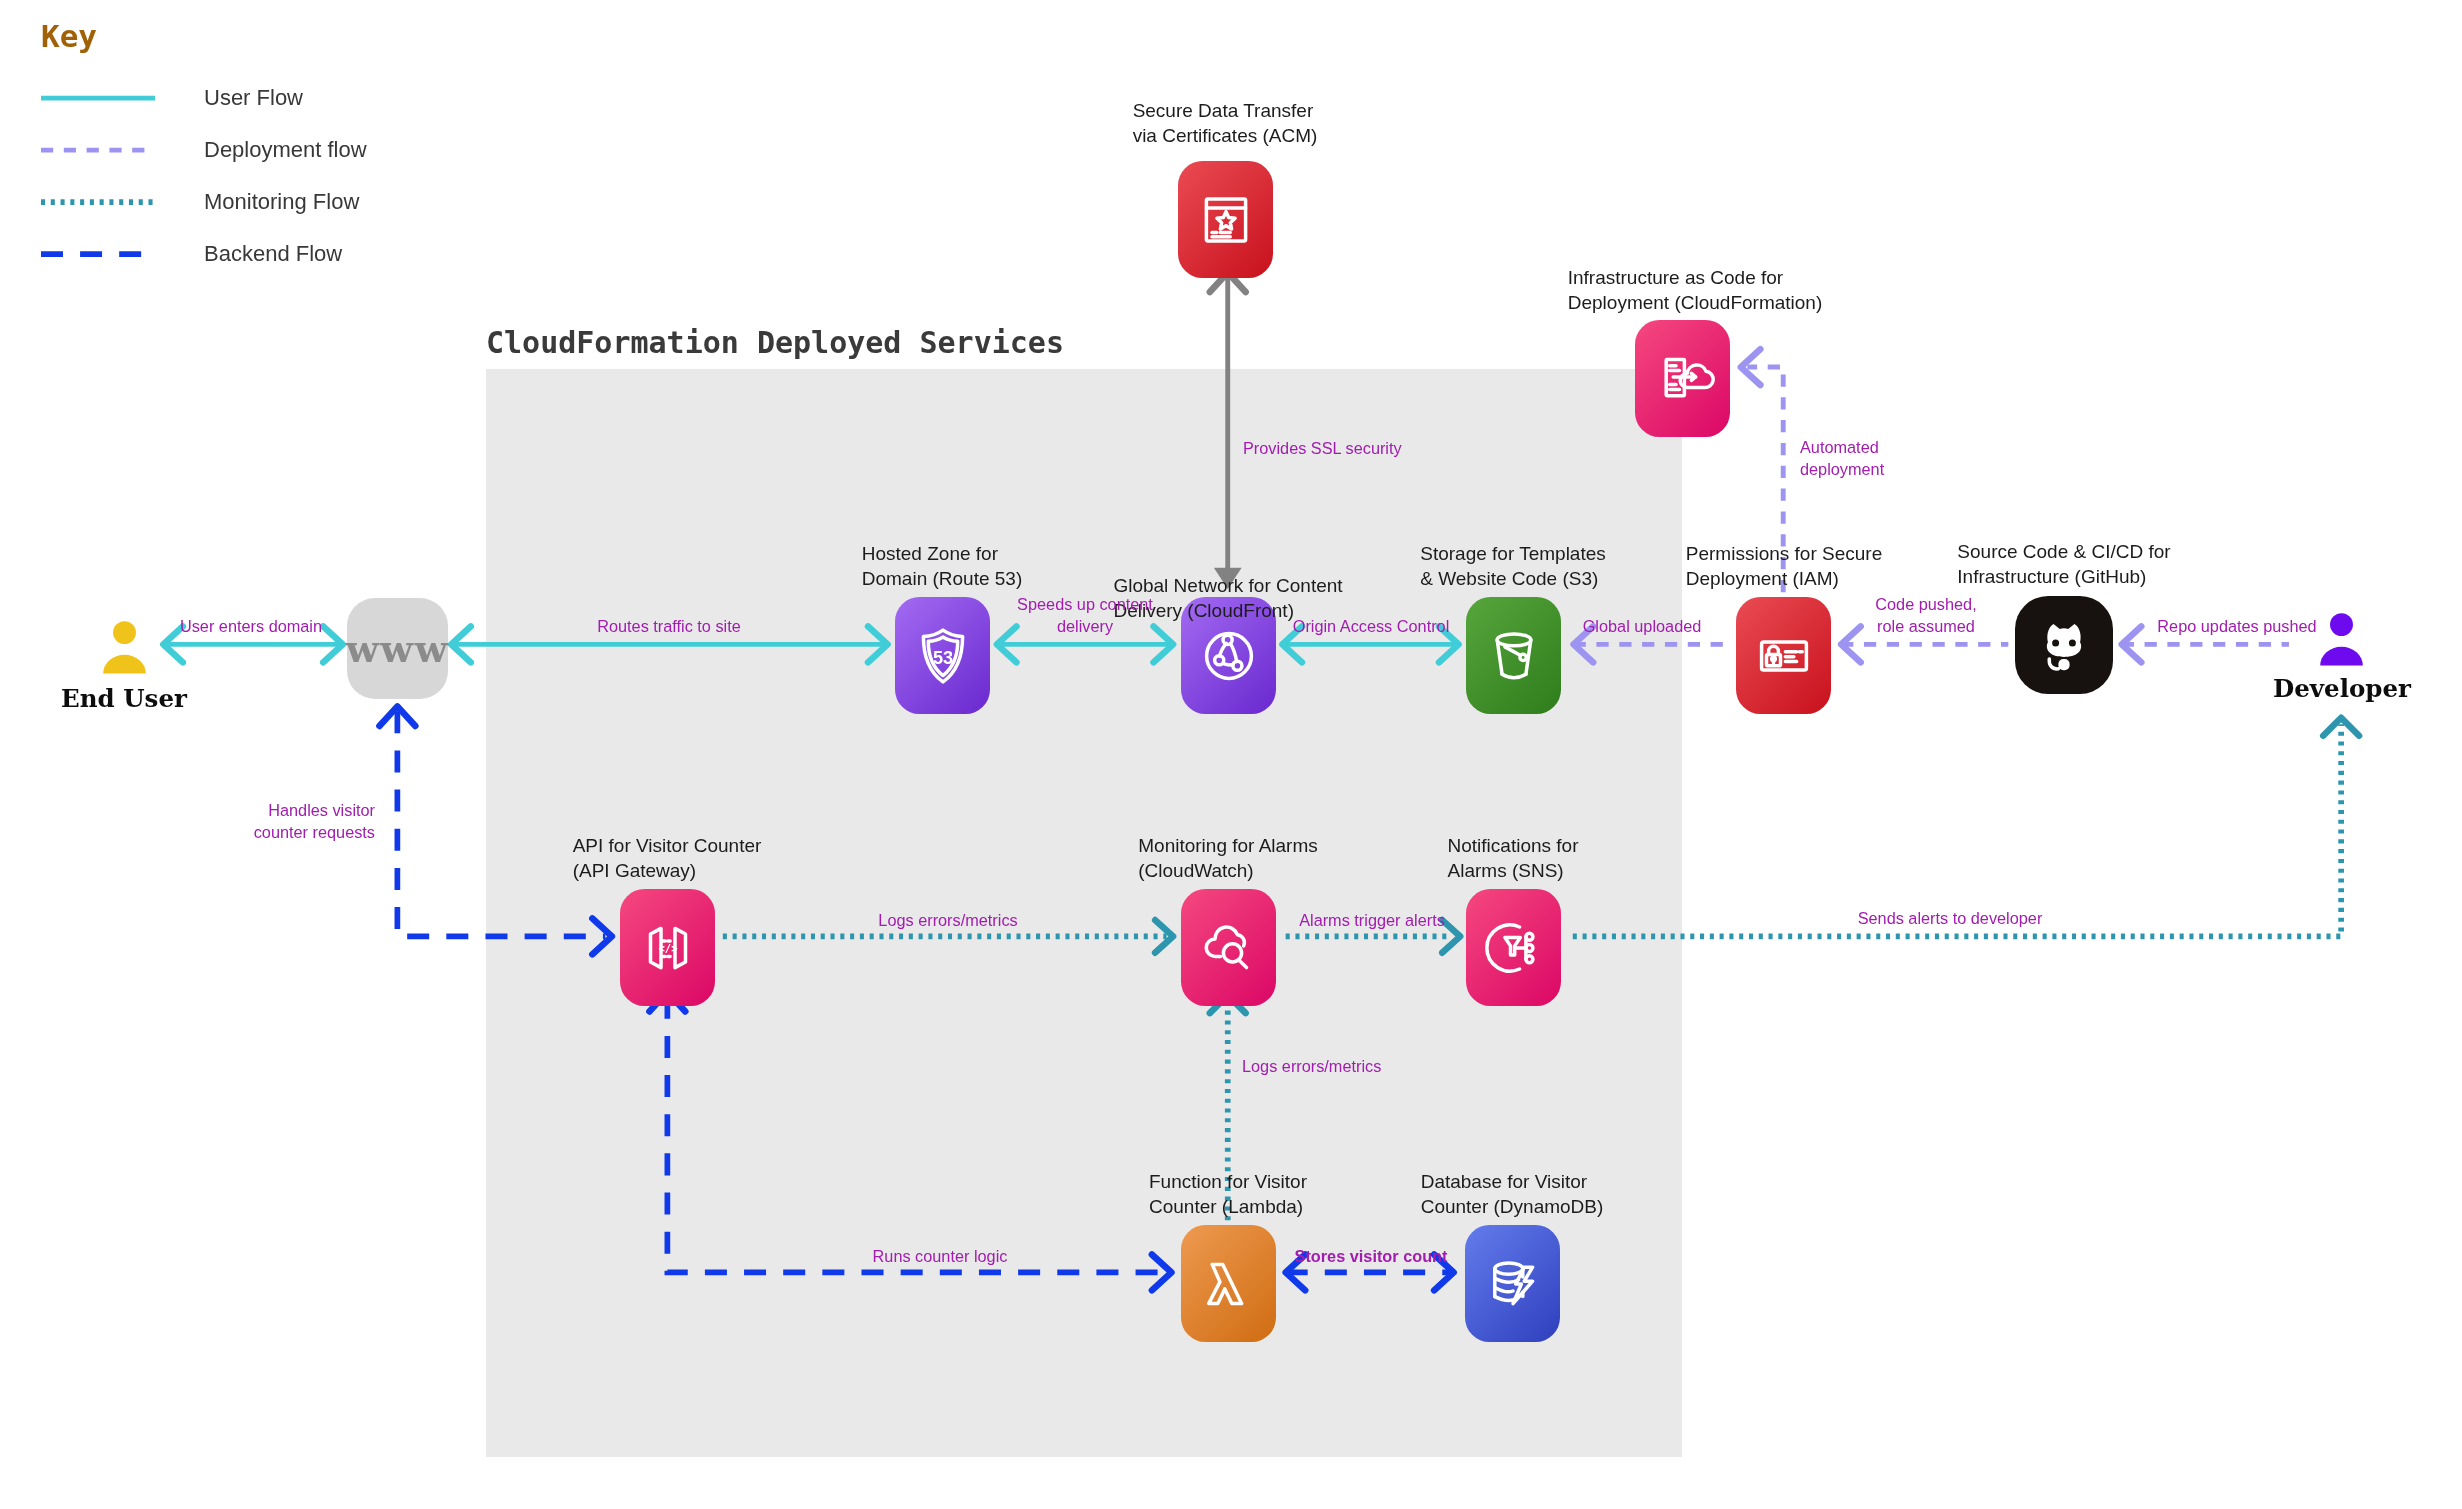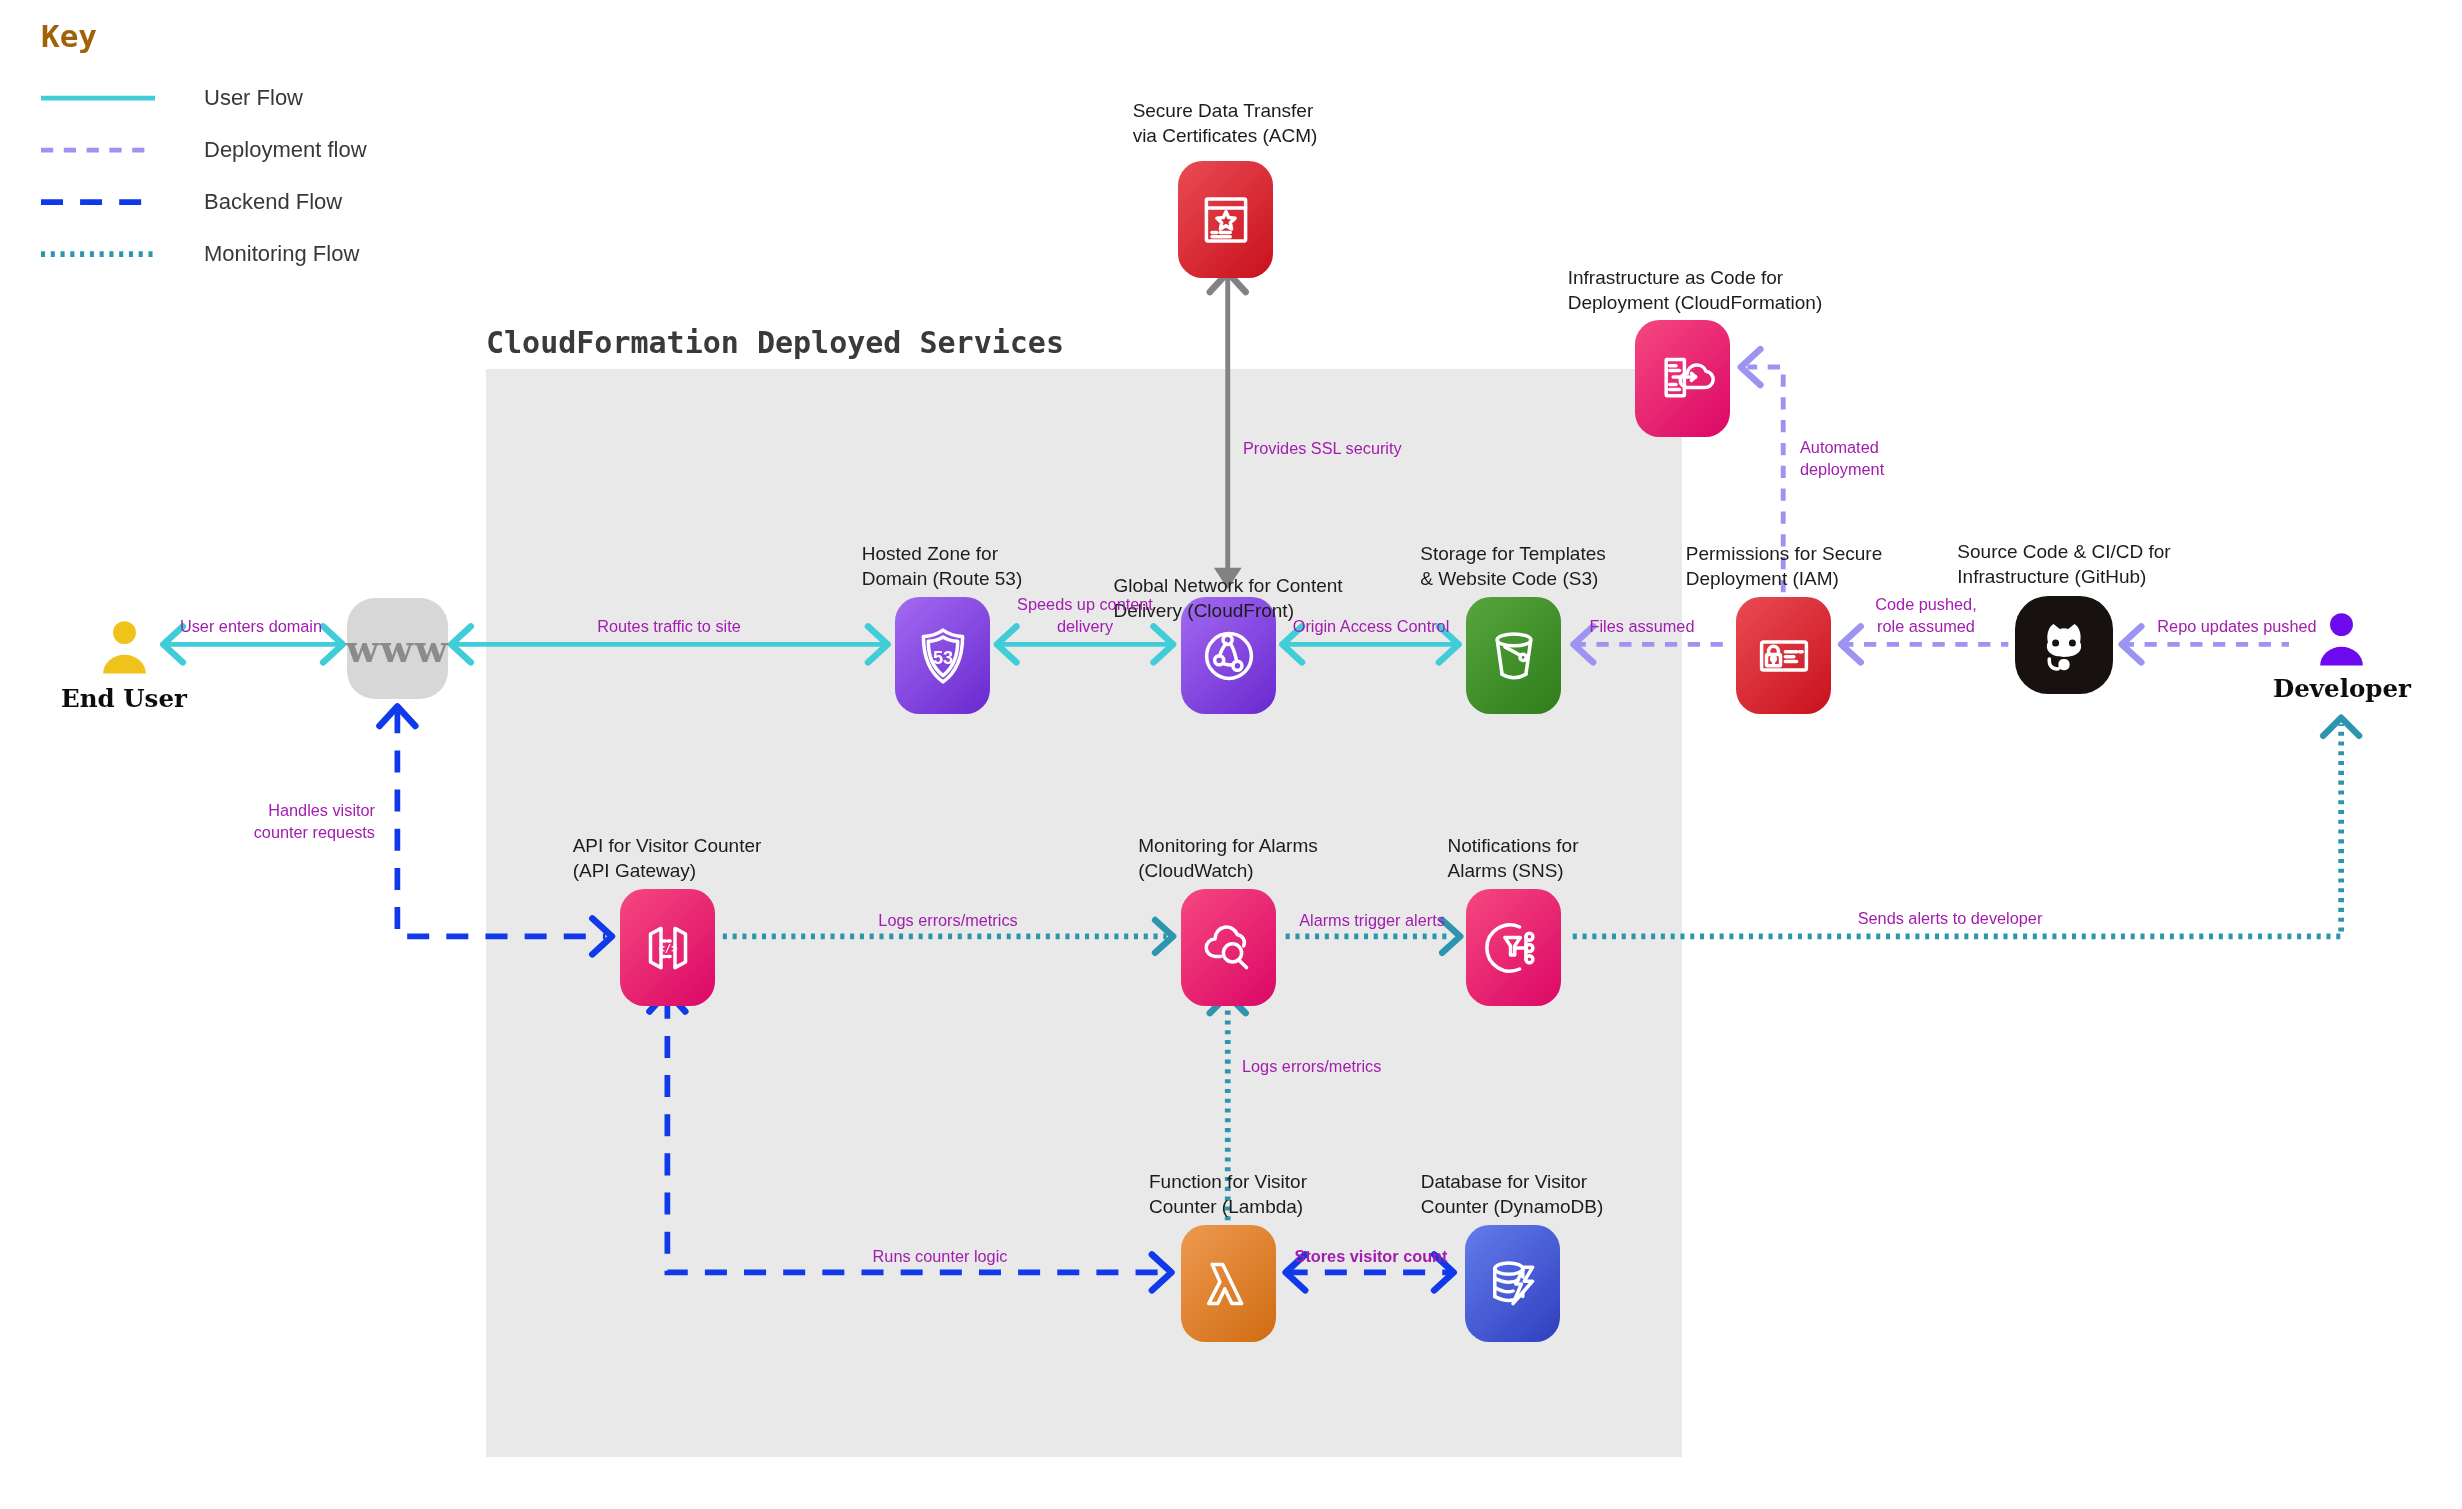--- a/index.html
+++ b/index.html
@@ -81,29 +81,29 @@
       <span>User Flow</span>
     </div>
     <div class="lrow">
       <svg viewBox="0 0 140 10" width="114" height="8.2">
           <line x1="0" y1="5" x2="140" y2="5" class="w-dep"></line>
         </svg>
       <span>Deployment flow</span>
     </div>
     <div class="lrow">
       <svg viewBox="0 0 140 10" width="114" height="8.2">
+          <line x1="0" y1="5" x2="140" y2="5" class="w-mon"></line>
+        </svg>
+      <span>Monitoring Flow</span>
+    </div>
+    <div class="lrow">
+      <svg viewBox="0 0 140 10" width="114" height="8.2">
           <line x1="0" y1="5" x2="140" y2="5" class="w-back"></line>
         </svg>
       <span>Backend Flow</span>
-    </div>
-    <div class="lrow">
-      <svg viewBox="0 0 140 10" width="114" height="8.2">
-          <line x1="0" y1="5" x2="140" y2="5" class="w-mon"></line>
-        </svg>
-      <span>Monitoring Flow</span>
     </div>
   </div>
 
   <svg id="wires" width="2462" height="1509" viewBox="0 0 3018 1850">
 
     <g>
       <line x1="200" y1="790" x2="420" y2="790" class="w-user"></line>
       <polyline class="ch ch-user" points="224,768 200,790 224,812"></polyline>
       <polyline class="ch ch-user" points="396,768 420,790 396,812"></polyline>
       <line x1="553" y1="790" x2="1088" y2="790" class="w-user"></line>
@@ -328,21 +328,21 @@
         <path d="M64 62 V68"></path>
       <path d="M66 26 L54 50 L62 50 L50 78 L78 46 L66 46 L78 26 Z"></path>
     </svg>
   </div>
 
   <div class="elabel" style="left:251px;top:637px;">User enters domain</div>
   <div class="elabel" style="left:669px;top:637px;">Routes traffic to site</div>
   <div class="elabel" style="left:1085px;top:637px;">Speeds up content
 delivery</div>
   <div class="elabel" style="left:1371px;top:637px;">Origin Access Control</div>
-  <div class="elabel" style="left:1642px;top:637px;">Files assumed</div>
+  <div class="elabel" style="left:1642px;top:637px;">Global uploaded</div>
   <div class="elabel" style="left:1926px;top:637px;">Code pushed,
 role assumed</div>
   <div class="elabel" style="left:2213px;top:637px;margin-left:24px;">Repo updates pushed</div>
   <div class="elabel tl" style="left:1800px;top:436px;">Automated
 deployment</div>
   <div class="elabel tl" style="left:1243px;top:437px;">Provides SSL security</div>
   <div class="elabel rightal" style="left:375px;top:821px;">Handles visitor
 counter requests</div>
   <div class="elabel" style="left:948px;top:931px;">Logs errors/metrics</div>
   <div class="elabel" style="left:1372px;top:931px;">Alarms trigger alerts</div>

